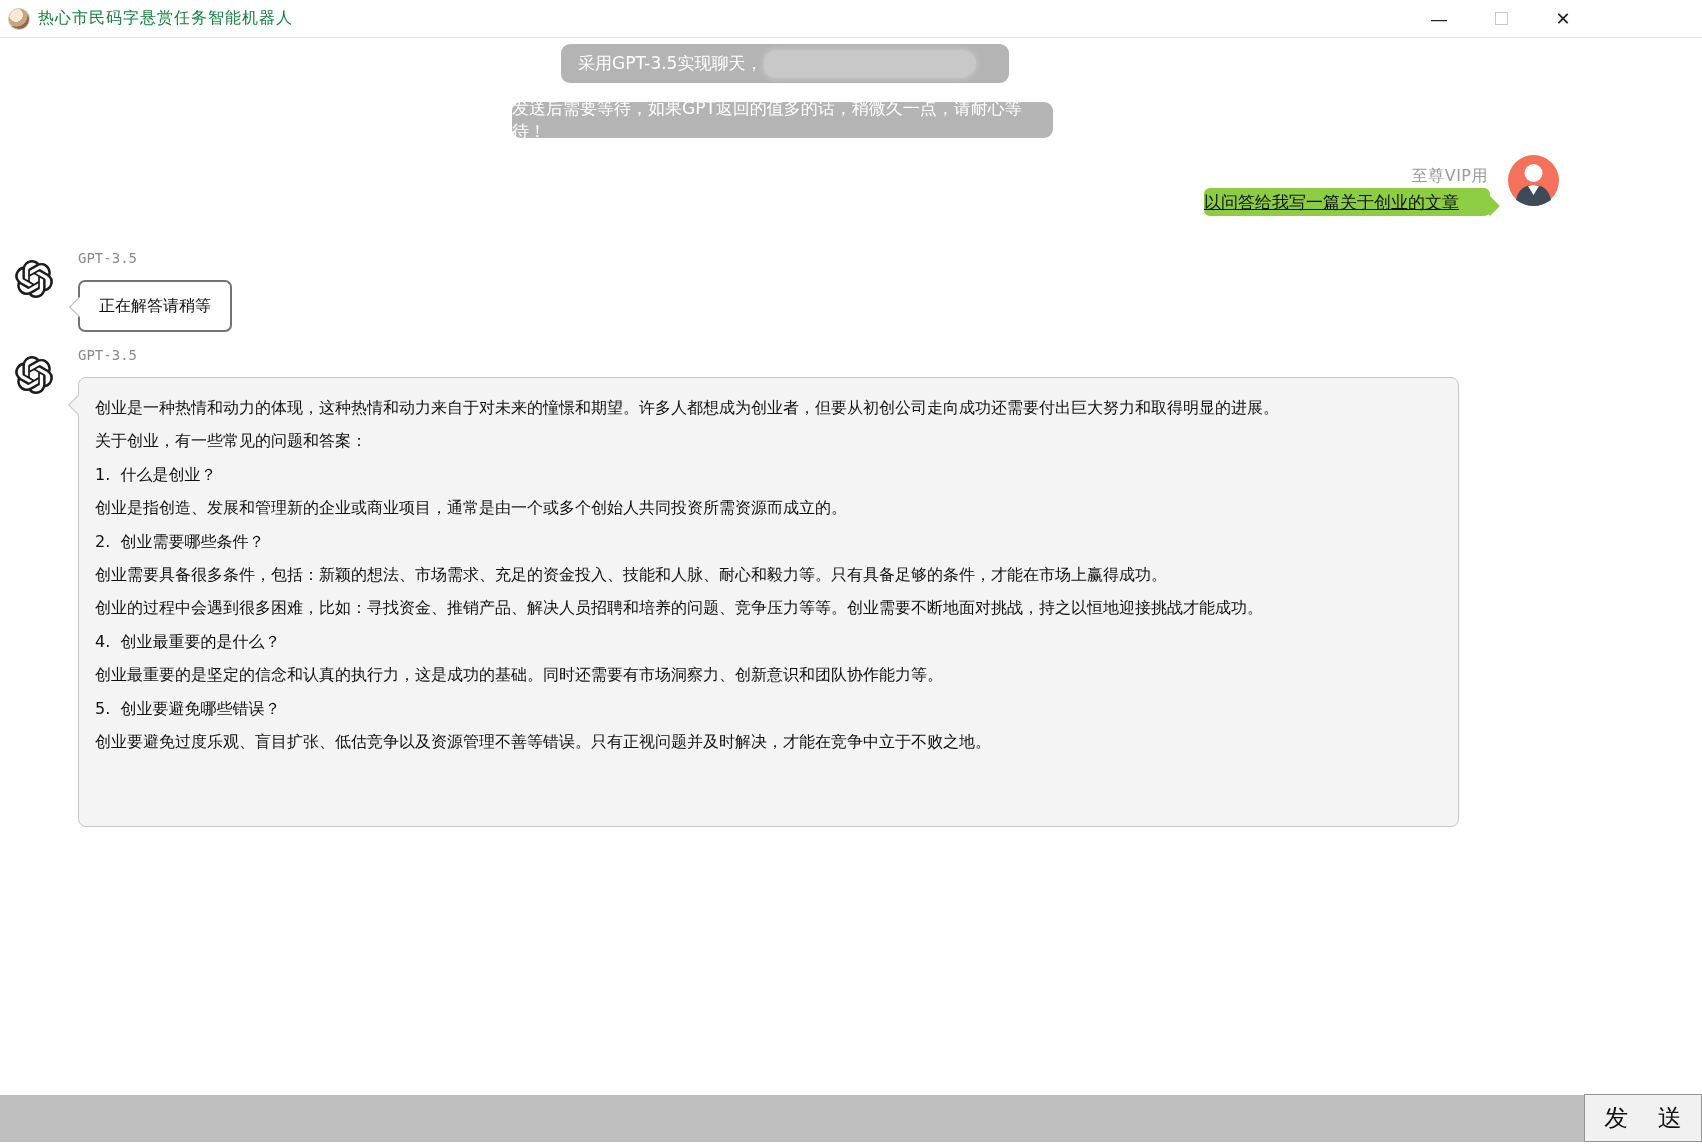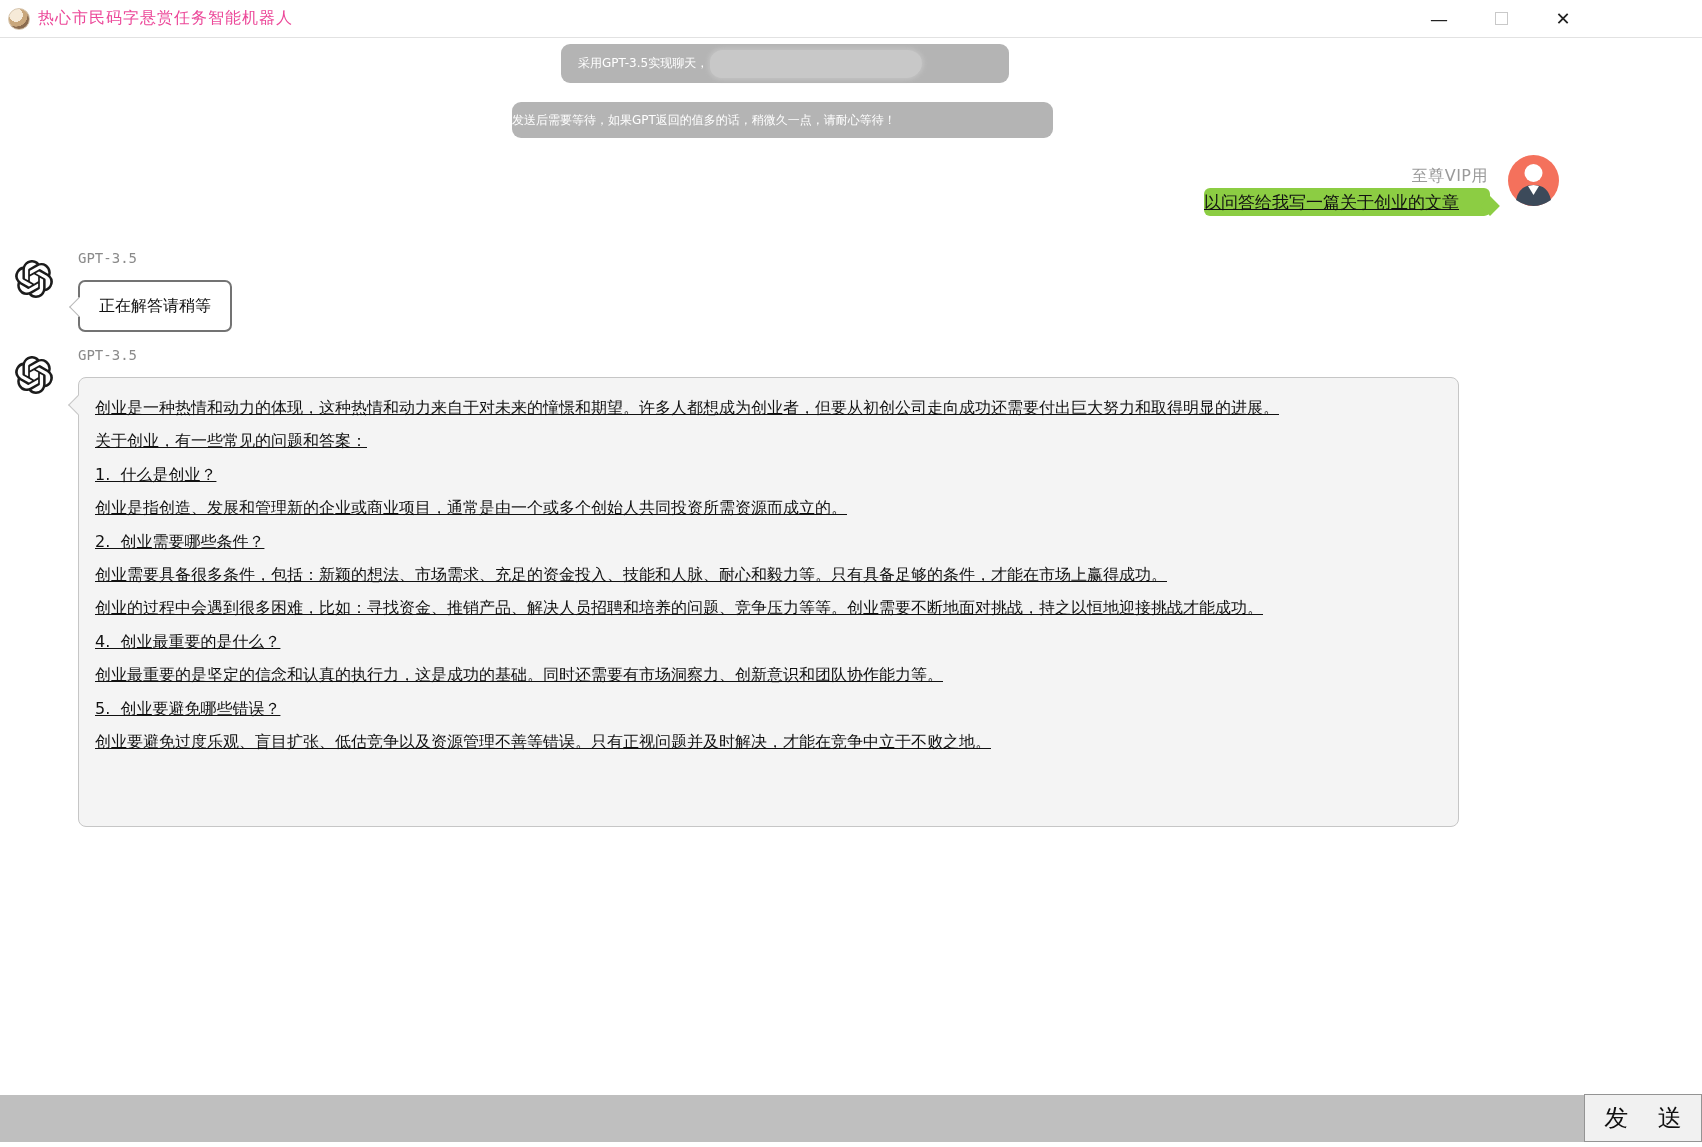--- a/index.html
+++ b/index.html
@@ -7,33 +7,33 @@
               font-family:"DejaVu Sans","Liberation Sans",sans-serif; }
   .window { position:relative; width:1702px; height:1147px; background:#ffffff; }
 
   
   .titlebar { position:absolute; left:0; top:0; width:1702px; height:38px;
               background:#ffffff; border-bottom:1px solid #e2e2e2;
               display:flex; align-items:center; }
   .app-icon { width:22px; height:22px; margin-left:8px; border-radius:50%;
               background:radial-gradient(circle at 35% 30%, #f6ead8 0 35%, #c9a77c 36% 60%, #8a6b4f 61% 100%);
               border:1px solid #d8c7b0; }
-  .app-title { margin-left:8px; font-size:16px; color:#ec4899; letter-spacing:1px; }
+  .app-title { margin-left:8px; font-size:16px; color:#15803d; letter-spacing:1px; }
   .win-btn { width:62px; height:38px; display:flex; align-items:center; justify-content:center;
              font-size:16px; color:#333; cursor:default; }
   .win-btn.min { position:absolute; right:232px; }
   .win-btn.max { position:absolute; right:170px; }
   .win-btn.close { position:absolute; right:108px; }
   .max-square { width:13px; height:13px; border:1px solid #c9c9c9; background:transparent; }
   .min-dash { color:#222; font-size:18px; }
   .close-x { color:#222; font-size:18px; }
 
   
   .notice { position:absolute; background:#b4b4b4; color:#ffffff; border-radius:9px;
-            font-size:12px; display:flex; align-items:center; }
+            font-size:17px; display:flex; align-items:center; }
   .notice-1 { left:561px; top:44px; width:448px; height:39px; padding-left:17px; }
   .notice-2 { left:512px; top:102px; width:541px; height:36px; padding-left:0; }
   .redacted { margin-left:2px; width:212px; height:28px; background:#c8c8c8;
               border-radius:16px 18px 20px 14px / 14px 16px 18px 14px;
               box-shadow:0 0 4px 2px #c2c2c2; }
 
   
   .vip-label { position:absolute; top:151px; left:1396px; width:92px; text-align:right;
                color:#9a9a9a; font-size:16px; letter-spacing:0.5px;margin-top:15px; }
   .user-avatar { position:absolute; left:1508px; top:155px; width:51px; height:51px; }
@@ -59,21 +59,21 @@
   .bot-bubble-1 .tail { position:absolute; left:-8px; top:18px; width:14px; height:14px;
                         background:#ffffff; border-left:1px solid #b9b9b9;
                         border-bottom:1px solid #b9b9b9; transform:rotate(45deg); }
 
   .bot-bubble-2 { position:absolute; left:78px; top:377px; width:1381px; height:450px;
                   background:#f4f4f4; border:1px solid #c6c6c6; border-radius:8px;
                   padding:13px 20px 0 16px; color:#111; }
   .bot-bubble-2 .tail { position:absolute; left:-8px; top:20px; width:14px; height:14px;
                         background:#f4f4f4; border-left:1px solid #c6c6c6;
                         border-bottom:1px solid #c6c6c6; transform:rotate(45deg); }
-  .bot-bubble-2 p { font-size:16px; line-height:33.4px; white-space:pre-wrap;text-decoration:underline; }
+  .bot-bubble-2 p { font-size:16px; line-height:33.4px; white-space:pre-wrap; }
 
   
   .footer-bar { position:absolute; left:0; top:1095px; width:1702px; height:47px;
                 background:#bfbfbf; }
   .send-button { position:absolute; left:1584px; top:1094px; width:118px; height:48px;
                  background:#f1f1f1; border:1px solid #949494; color:#111;
                  font-size:24px; display:flex; align-items:center; justify-content:center;
                  word-spacing:22px; font-family:"DejaVu Sans","Liberation Sans",sans-serif;
                  cursor:pointer; }
 </style>

